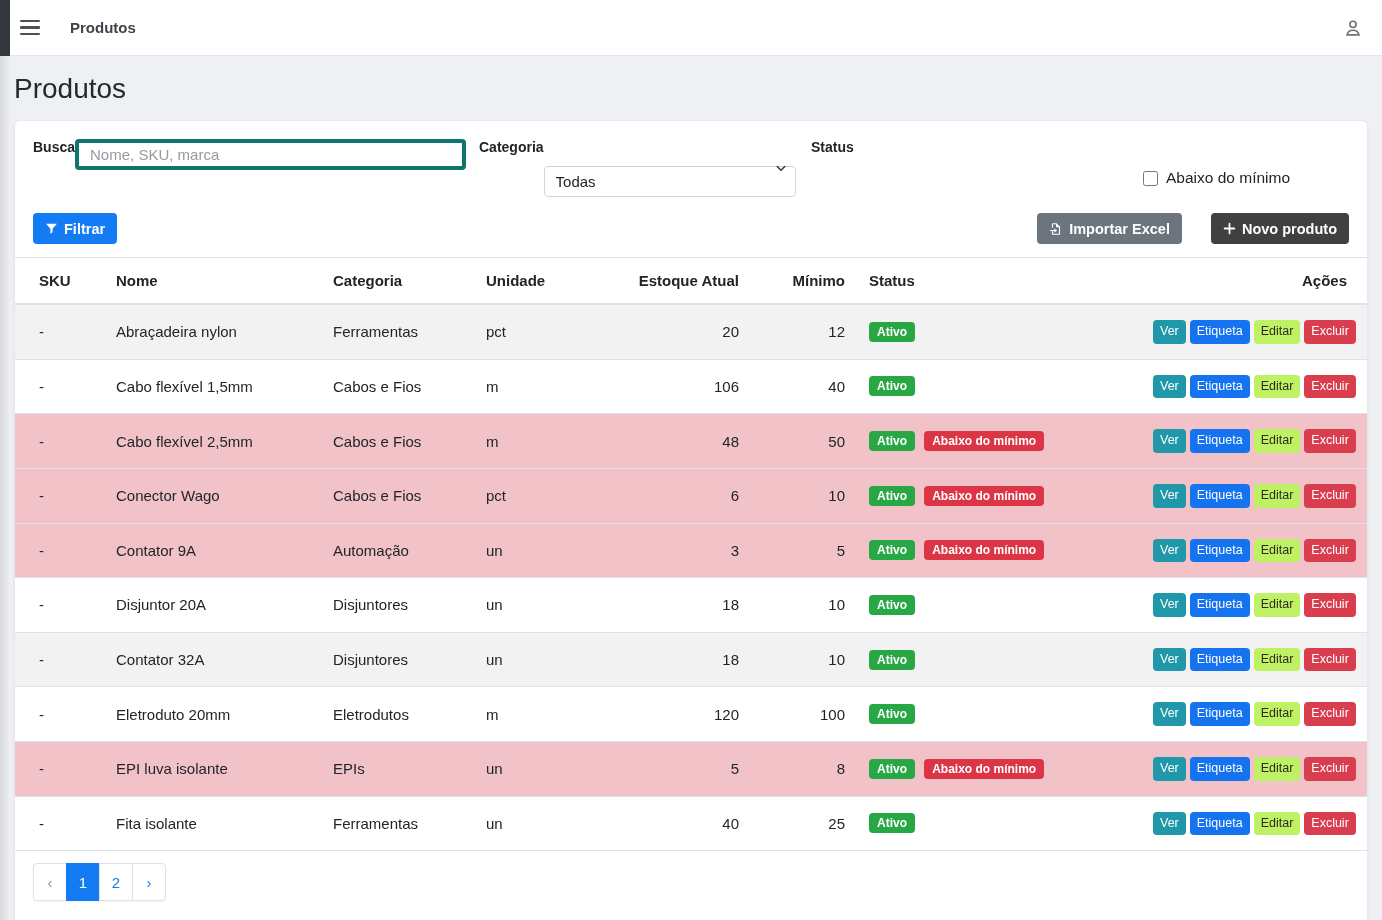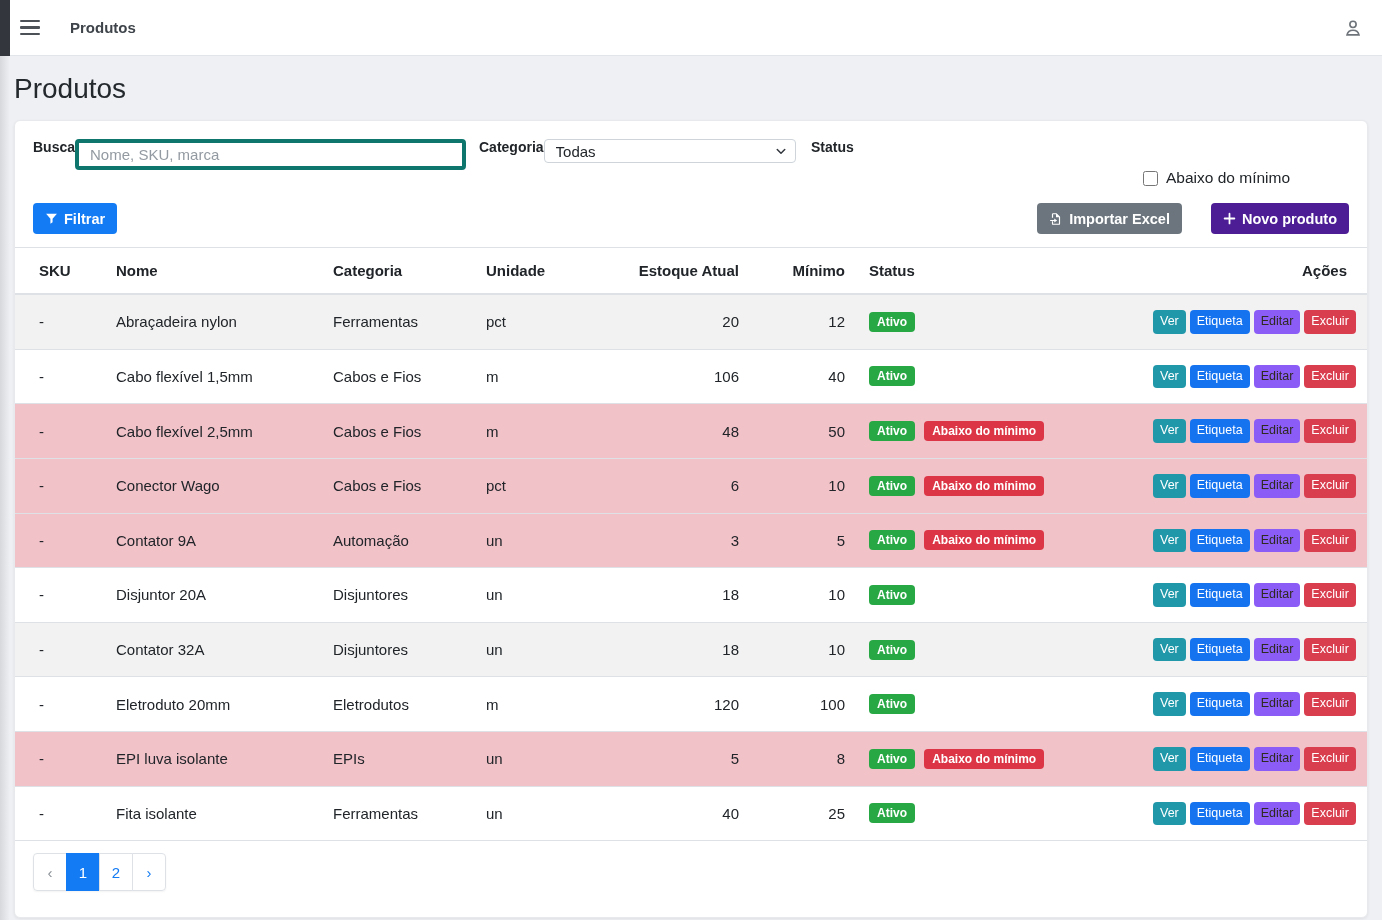--- a/index.html
+++ b/index.html
@@ -33,37 +33,37 @@
   .filter-row1 { display:flex; align-items:flex-start; }
   .fgroup { display:flex; flex-direction:row; }
   .fgroup label { font-size:14px; font-weight:700; margin-bottom:6px; color:#212529; }
   .fgroup.busca { width:433px; }
   .fgroup.categoria { width:317px; margin-left:13px; }
   .fgroup.status { width:318px; margin-left:15px; }
   .text-input { height:31px; border:4px solid #0f766e; border-radius:4px; padding:4px 11px;
     font:15px "Liberation Sans", sans-serif; color:#212529; width:100%; outline:none; }
   .text-input::placeholder { color:#939aa1; }
   .select-wrap { position:relative; width:100%; }
-  .select-wrap select { appearance:none; -webkit-appearance:none; width:100%; height:24px;
+  .select-wrap select { appearance:none; -webkit-appearance:none; width:100%; height:31px;
     border:1px solid #ced4da; border-radius:4px; padding:0 26px 0 11px; background:#fff;
-    font:15px "Liberation Sans", sans-serif; color:#212529; outline:none; }
+    font:15px "Liberation Sans", sans-serif; color:#212529; outline:none;margin-top:27px; }
   .select-caret { position:absolute; right:9px; top:50%; transform:translateY(-50%); pointer-events:none;
     display:flex; }
   .check-group { display:flex; align-items:center; margin-left:14px; margin-top:30px; gap:8px; }
   .check-group input { width:15px; height:15px; accent-color:#137bf3; cursor:pointer; }
   .check-group label { font-size:15.5px; color:#212529; cursor:pointer; }
 
   .filter-row2 { display:flex; align-items:center; margin-top:16px; }
   .btn { display:inline-flex; align-items:center; gap:6px; border:none; border-radius:4px;
     cursor:pointer; font-family:"Liberation Sans", sans-serif; }
   .btn-main { font-size:14.5px; font-weight:700; color:#fff; padding:6px 12px; height:31px; }
   .btn-filtrar { background:#137bf3; }
   .btn-group-right { margin-left:auto; display:flex; gap:29px; }
   .btn-importar { background:#6c757d; }
-  .btn-novo { background:#4c1d95; }
+  .btn-novo { background:#404040; }
 
   
   table { width:100%; border-collapse:collapse; table-layout:fixed; font-size:15px; }
   col.c-sku{width:77px} col.c-nome{width:217px} col.c-cat{width:153px} col.c-uni{width:141px}
   col.c-est{width:136px} col.c-min{width:106px} col.c-acoes{width:214px}
   thead th { font-weight:700; text-align:left; padding:14px 0 14px 24px;
     border-top:1px solid #dee2e6; border-bottom:2px solid #dee2e6; color:#212529; }
   thead th.num { text-align:right; padding:14px 0; }
   thead th.acoes { text-align:right; padding:14px 20px 14px 0; }
   tbody td { padding:15px 0 15px 24px; border-bottom:1px solid #dee2e6; vertical-align:middle; }
@@ -76,21 +76,21 @@
   .badge { display:inline-block; font-size:12px; font-weight:700; color:#fff;
     padding:4px 8px; border-radius:4px; line-height:1; }
   .badge-ativo { background:#28a745; }
   .badge-abaixo { background:#dc3545; margin-left:5px; }
 
   .acts { display:inline-flex; gap:4px; }
   .abtn { font-size:12.5px; color:#fff; padding:4px 7px; border:none; border-radius:4px;
     cursor:pointer; font-family:"Liberation Sans", sans-serif; line-height:1.25; }
   .abtn-ver { background:#2198a9; }
   .abtn-etiqueta { background:#1673f0; }
-  .abtn-editar { background:#8b5cf6; color:#2f2a20; }
+  .abtn-editar { background:#bef264; color:#2f2a20; }
   .abtn-excluir { background:#d93e4f; }
 
   
   .pager-zone { padding:12px 18px 26px 18px; }
   .pager { display:inline-flex; box-shadow:0 1px 2px rgba(0,0,0,.05); border-radius:4px; }
   .pg { min-width:34px; height:38px; display:flex; align-items:center; justify-content:center;
     background:#fff; border:1px solid #dee2e6; margin-left:-1px; font-size:15px; color:#137bf3;
     cursor:pointer; user-select:none; }
   .pg:first-child { margin-left:0; border-radius:4px 0 0 4px; }
   .pg:last-child { border-radius:0 4px 4px 0; }

